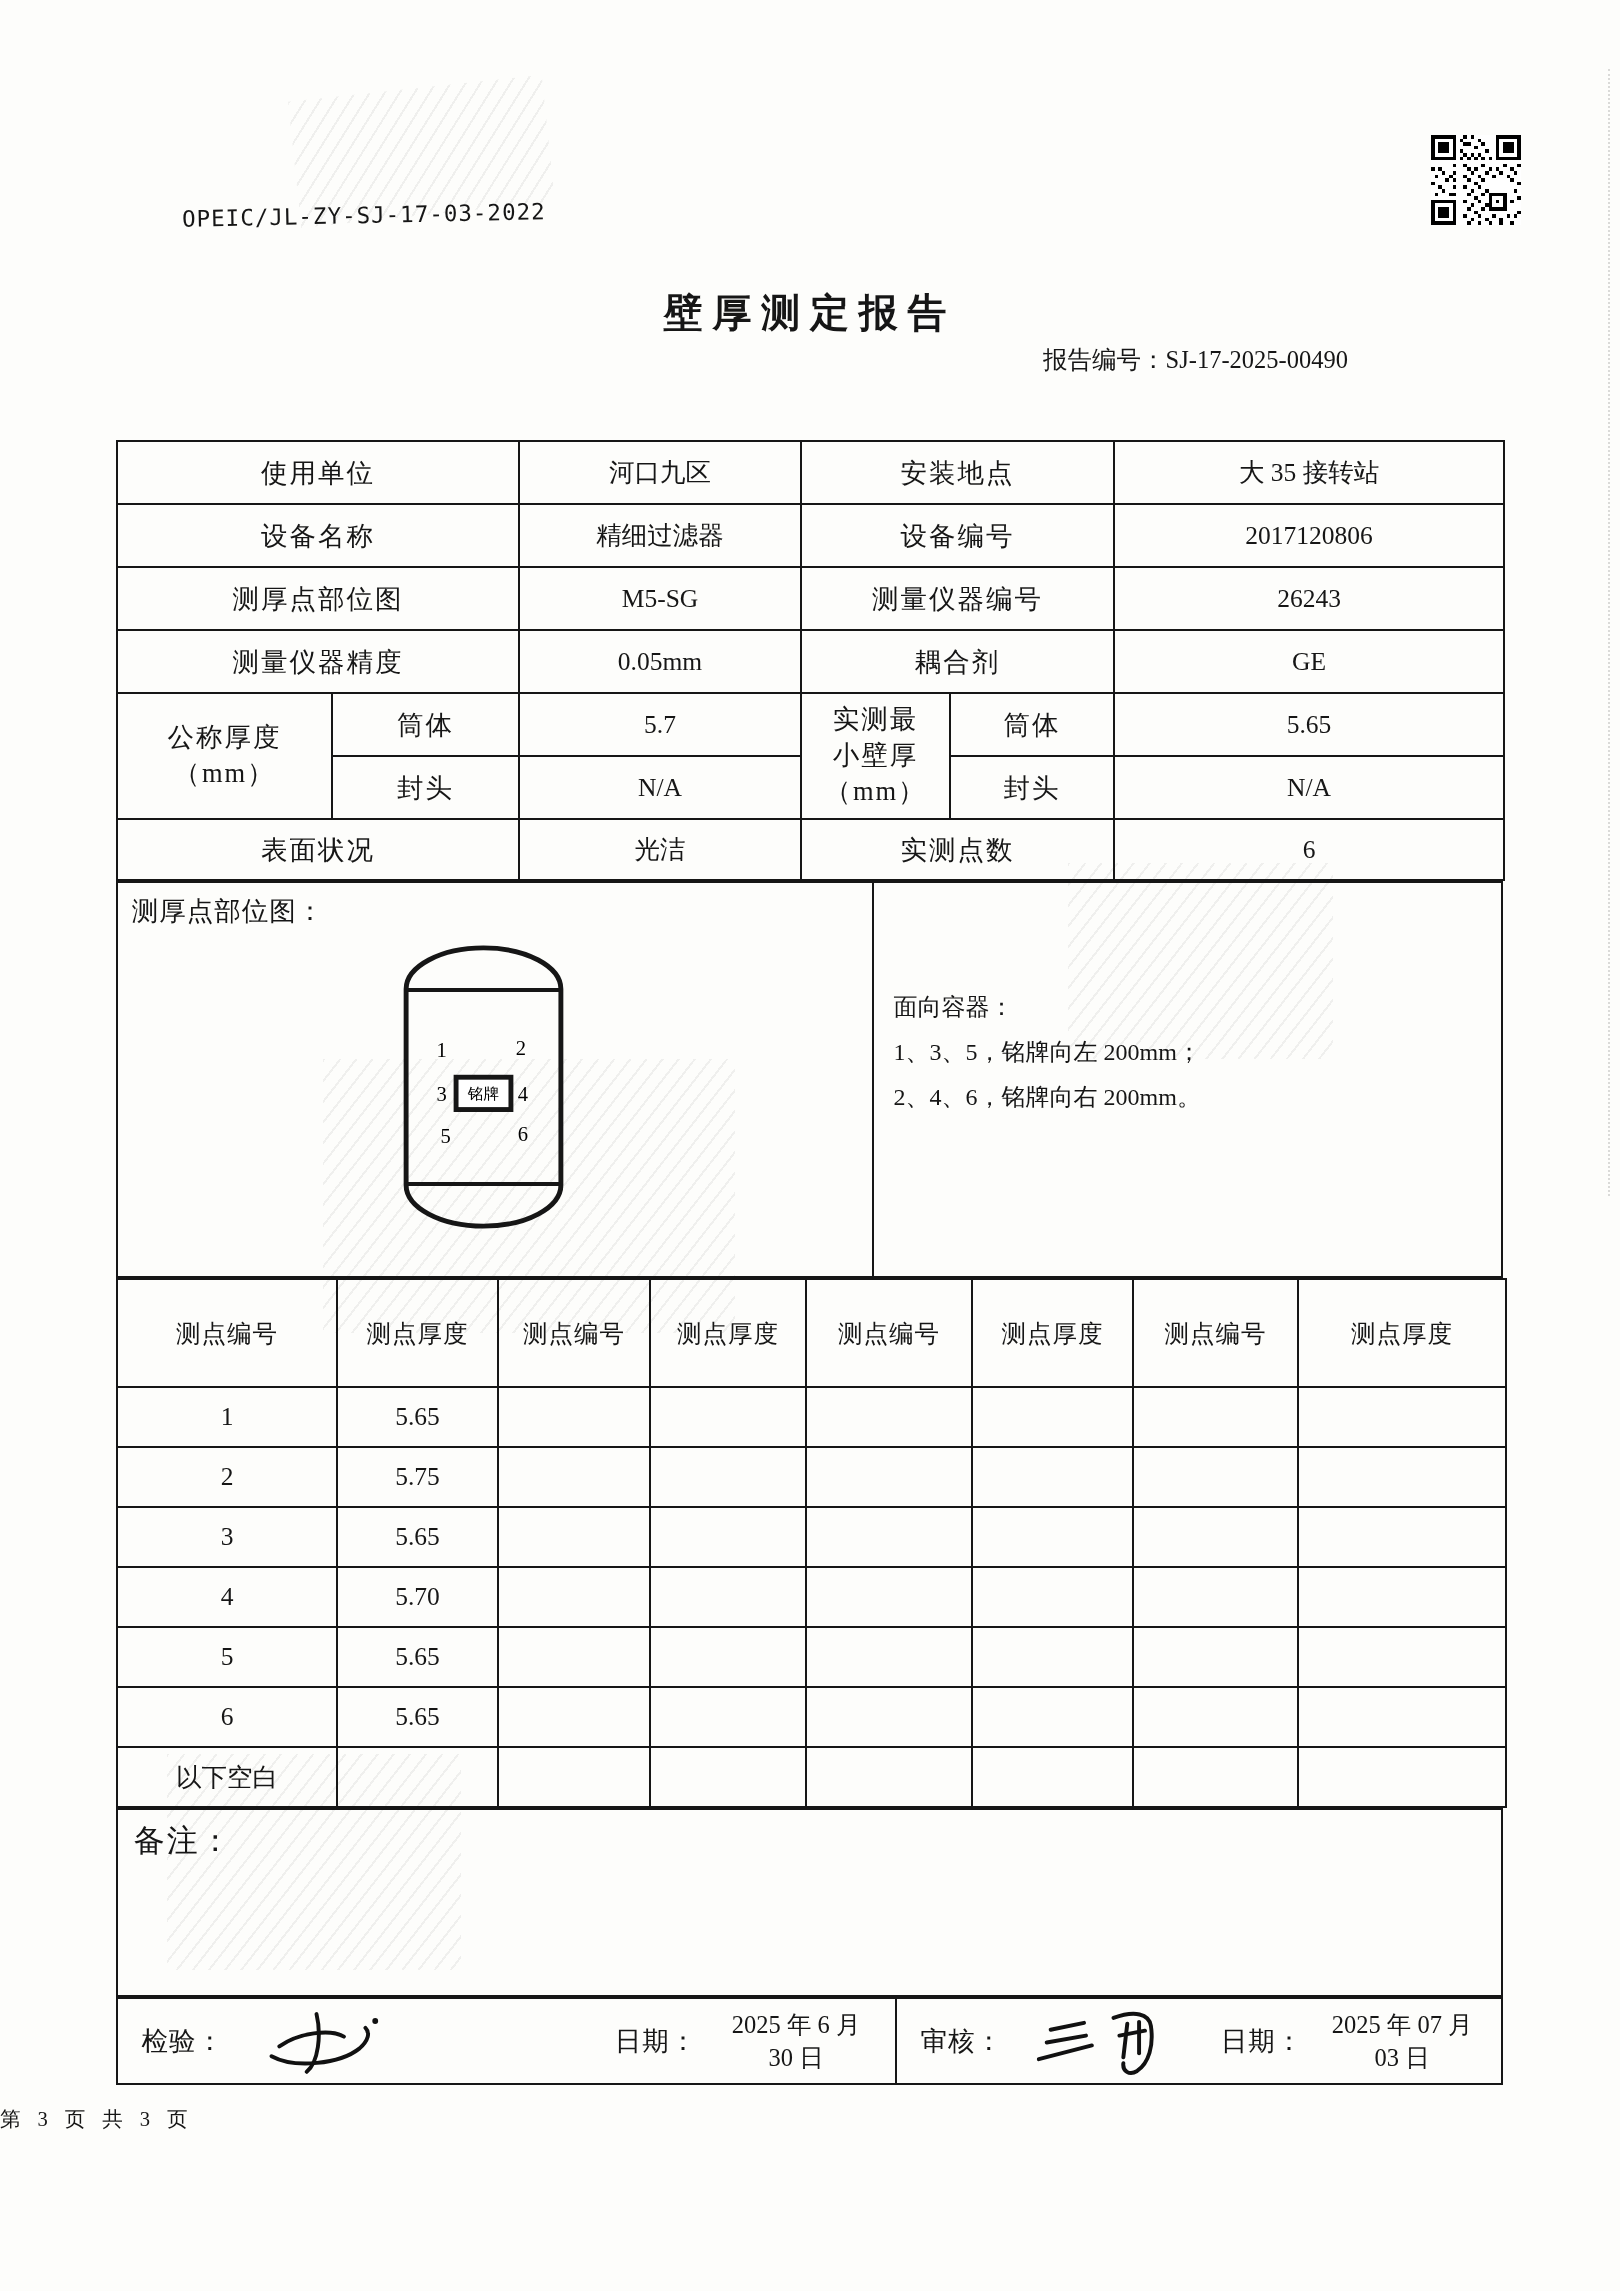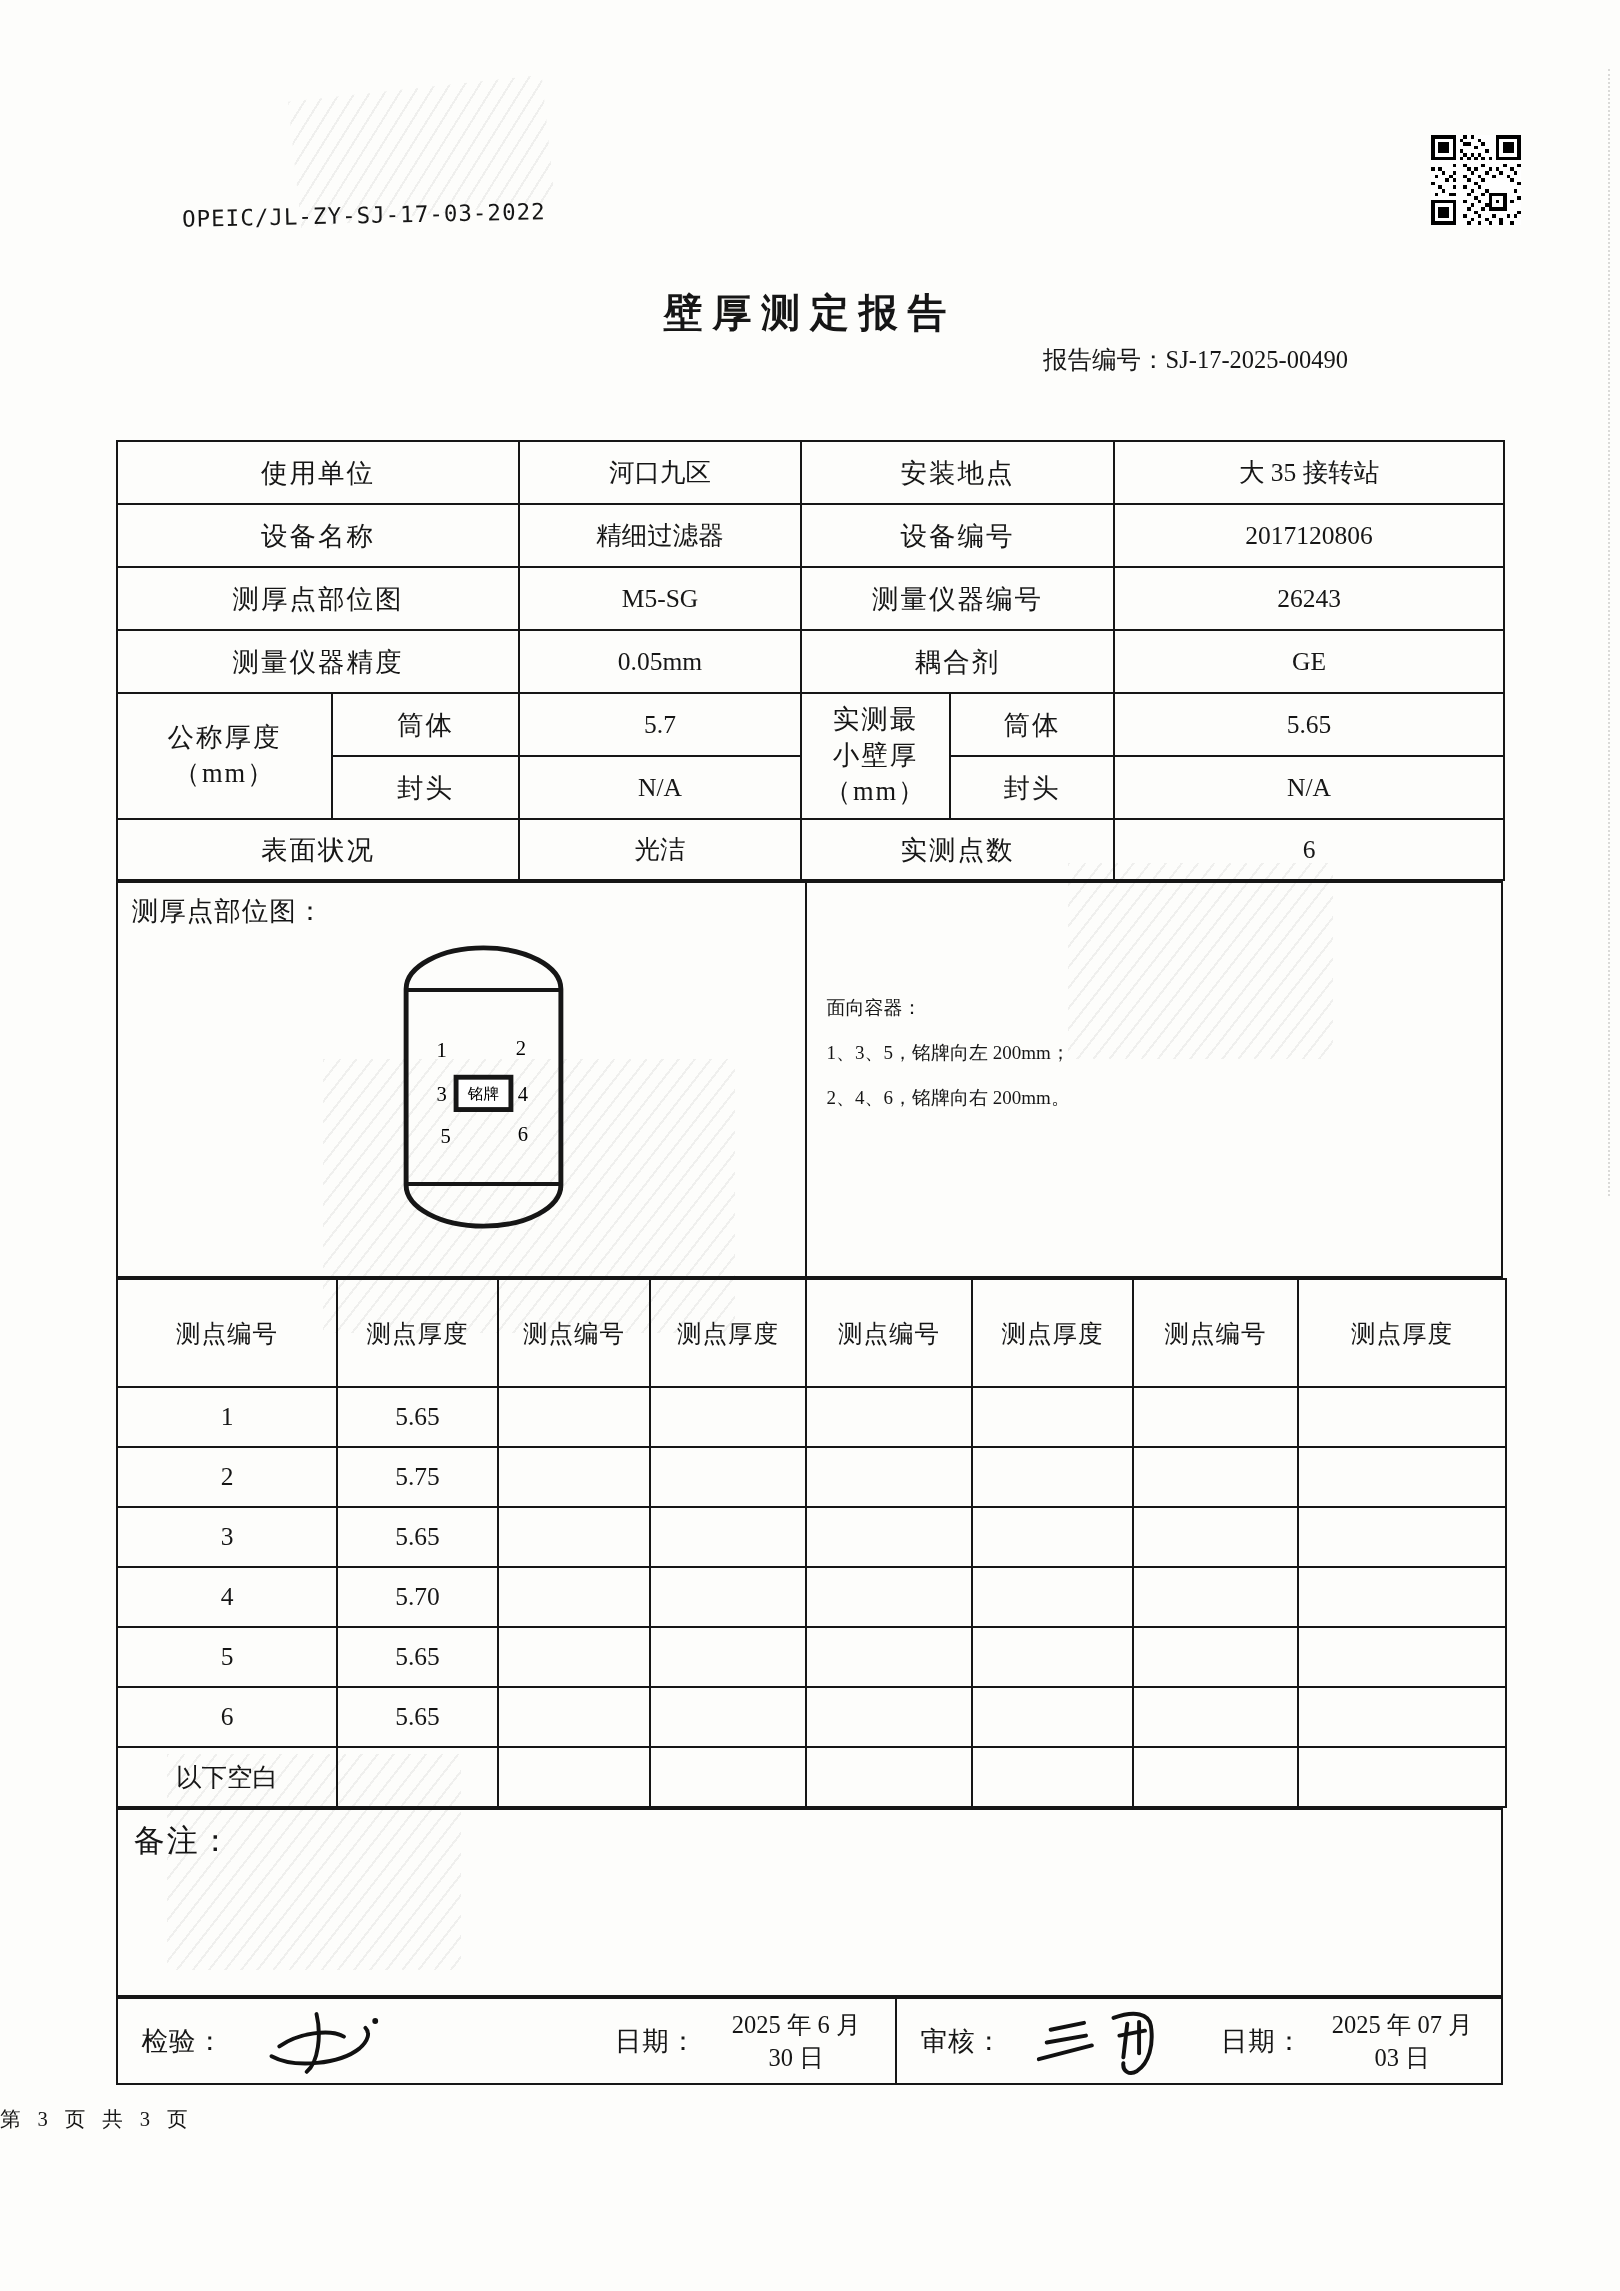--- a/index.html
+++ b/index.html
@@ -15,25 +15,25 @@
   .sheet{position:absolute;left:116px;top:392px;width:1387px;}
   table{border-collapse:collapse;width:1387px;table-layout:fixed;}
   td{border:2px solid #161616;text-align:center;vertical-align:middle;
      font-size:25.5px;padding:0;overflow:hidden;}
   .t-info{border:2.9px solid #161616;margin-top:48px;}
   .t-info td.lbl{letter-spacing:2px;font-size:26.5px;}
   .pre{white-space:pre-line;line-height:1.35;}
   .h62 td{height:61px;} .h60 td{height:59px;}
   
   .diagram-sec{display:flex;border:2.9px solid #161616;border-top:2px solid #161616;height:397px;box-sizing:border-box;}
-  .diag-left{width:689px;border-right:2px solid #161616;position:relative;box-sizing:border-box;}
+  .diag-left{width:756px;border-right:2px solid #161616;position:relative;box-sizing:border-box;}
   .diag-label{position:absolute;left:13.7px;top:9.8px;font-size:26.5px;letter-spacing:1px;}
   .vessel{position:absolute;left:281px;top:61px;}
   .diag-right{flex:1;position:relative;}
-  .orient{position:absolute;left:19.6px;top:102px;font-size:19px;line-height:45px;}
+  .orient{position:absolute;left:19.6px;top:102px;font-size:24px;line-height:45px;}
   
   .rec-title{border:2.9px solid #161616;border-top:2px solid #161616;height:49px;line-height:49px;
      text-align:center;font-size:26.5px;letter-spacing:2px;box-sizing:border-box;}
   .t-record{border:2.9px solid #161616;}
   .t-record tr.hd td{height:106px;font-size:24.5px;letter-spacing:1px;}
   .t-record tr.dr td{height:58px;}
   .remarks{border:2.9px solid #161616;border-top:2.9px solid #161616;height:189px;box-sizing:border-box;
      font-size:31px;padding:9.8px 0 0 15.7px;letter-spacing:2px;}
   .sign-row{display:flex;border:2.9px solid #161616;height:88px;box-sizing:border-box;}
   .sign-cell{display:flex;align-items:center;box-sizing:border-box;}

